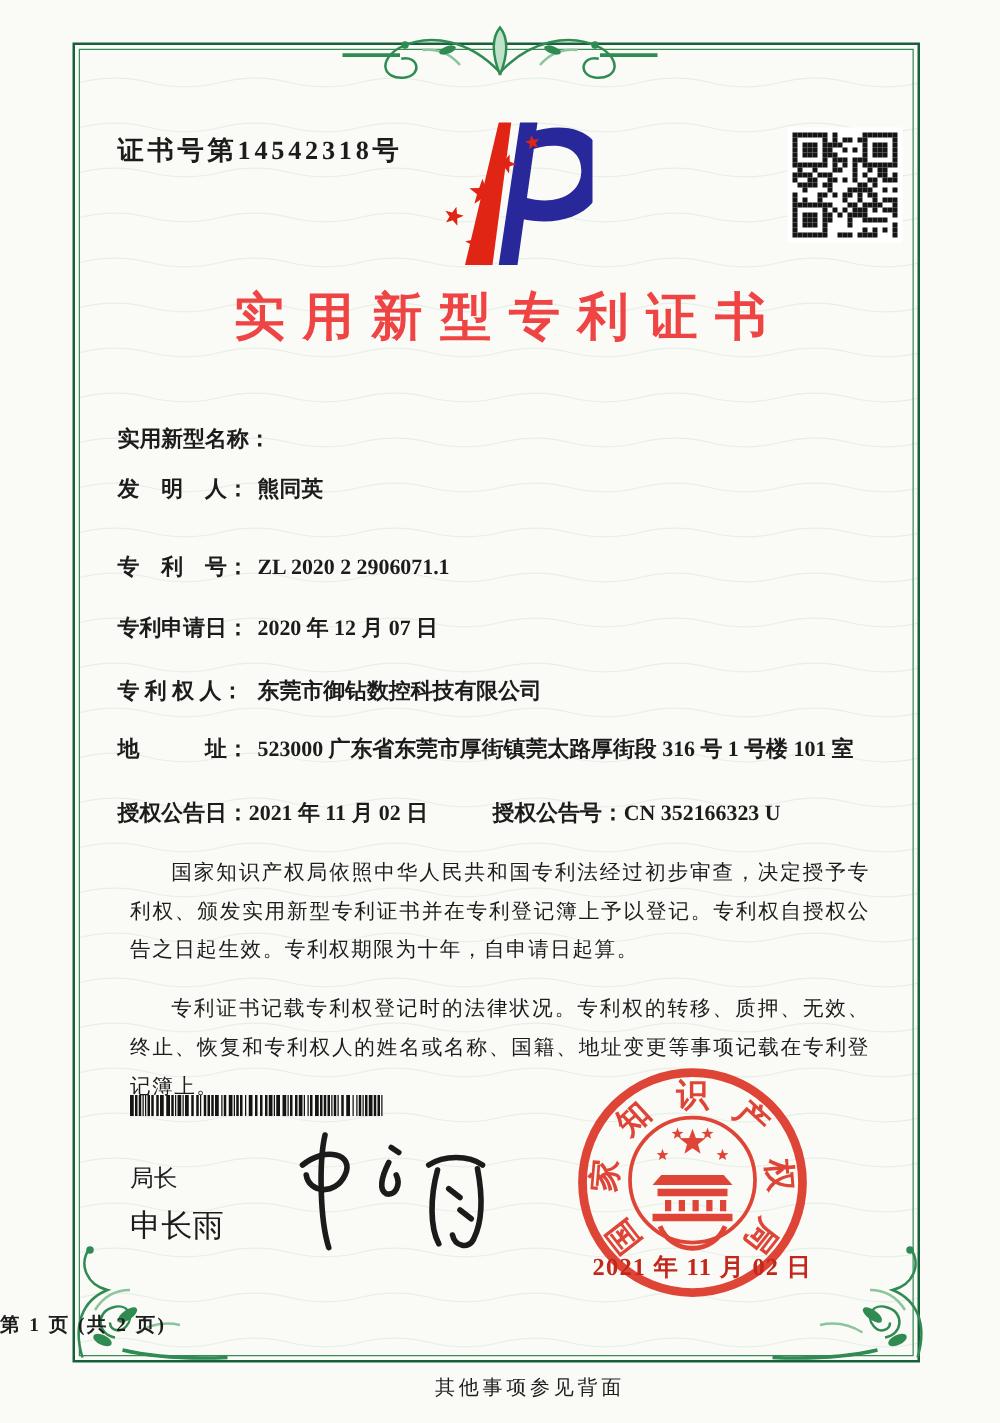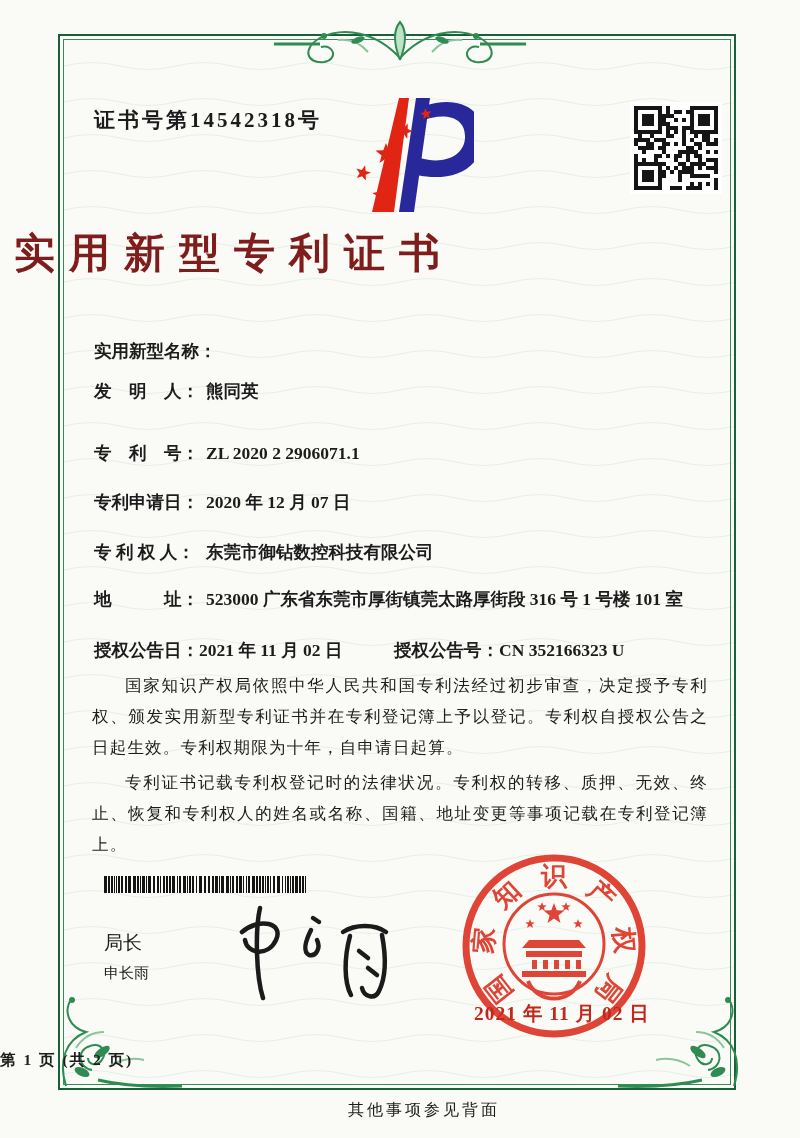--- a/index.html
+++ b/index.html
@@ -27,50 +27,50 @@
   .flourish.br{left:616px;top:988px;transform:scaleX(-1);}
 
   
   .cert-no{
     position:absolute;left:94px;top:106px;z-index:3;
     font-size:21px;font-weight:600;letter-spacing:3px;
   }
   .logo{position:absolute;left:338px;top:94px;z-index:3;}
   .qr{position:absolute;left:630px;top:102px;z-index:3;background:#fff;}
   .title{
-    position:absolute;left:0;right:0;top:226px;z-index:3;
-    font-size:41px;font-weight:700;letter-spacing:14px;text-indent:14px;color:#7f1d1d;
+    position:absolute;left:0;right:0;top:226px;z-index:3;text-align:center;
+    font-size:41px;font-weight:700;letter-spacing:14px;text-indent:14px;color:#ef4444;
   }
 
   
   .field-row{
     position:absolute;left:94px;width:616px;z-index:3;display:flex;
     font-size:17.5px;font-weight:600;line-height:26px;
   }
   .field-row .lbl{flex:none;width:112px;white-space:nowrap;}
   .field-row .val{flex:1;max-width:502px;}
   .row-0{top:338px}.row-1{top:378px}.row-2{top:440px}
   .row-3{top:489px}.row-4{top:539px}.row-5{top:586px}
   .grant-row{position:absolute;left:94px;top:637px;width:616px;z-index:3;
     font-size:17.5px;font-weight:600;line-height:26px;}
   .grant-row .g2{position:absolute;left:300px;top:0;white-space:nowrap;}
 
   
   .body-text{
     position:absolute;left:88px;top:666px;width:624px;z-index:3;
     font-size:16.5px;line-height:31px;letter-spacing:1.2px;text-align:justify;
   }
-  .body-text p{margin:4px;text-indent:2em;}
+  .body-text p{margin:16px;text-indent:2em;}
 
   
   .barcode{position:absolute;left:104px;top:876px;z-index:3;}
   .director-title{position:absolute;left:104px;top:930px;z-index:3;
     font-family:"Liberation Sans","DejaVu Sans",sans-serif;font-size:19px;font-weight:500;}
   .director-name{position:absolute;left:104px;top:964px;z-index:3;
-    font-family:"Liberation Sans","DejaVu Sans",sans-serif;font-size:15px;font-weight:500;}
+    font-family:"Liberation Sans","DejaVu Sans",sans-serif;font-size:25px;font-weight:500;}
   .signature{position:absolute;left:205px;top:896px;z-index:3;}
   .seal{position:absolute;left:458px;top:850px;z-index:4;opacity:.92;}
   .seal-date{
     position:absolute;left:474px;top:1000px;width:200px;z-index:5;
     font-size:19.5px;font-weight:700;color:#c2271b;letter-spacing:1px;
   }
   .page-info{position:absolute;left:0;right:0;top:1050px;z-index:3;text-align:left;
     font-size:15.5px;font-weight:600;letter-spacing:2px;}
   .back-note{position:absolute;left:0;right:0;top:1100px;z-index:3;text-align:center;
     font-size:16px;letter-spacing:3px;padding-left:48px;}

